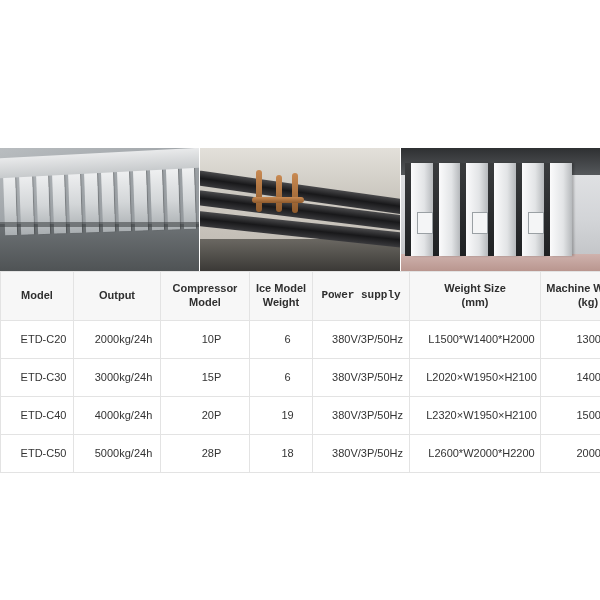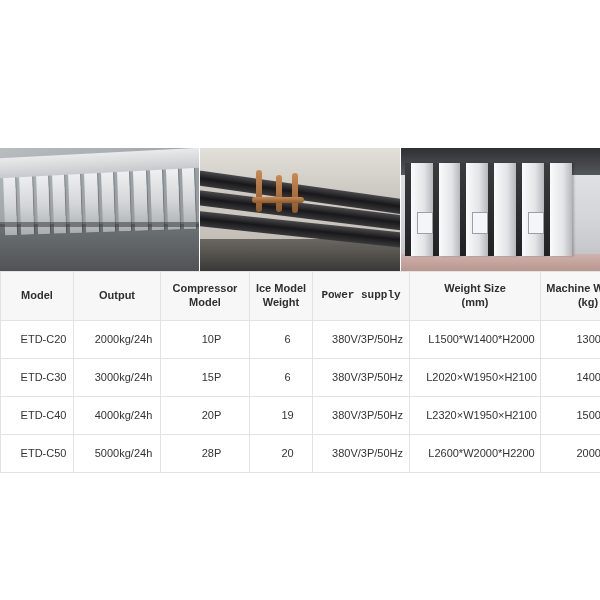--- a/index.html
+++ b/index.html
@@ -298,21 +298,21 @@
           <td>20P</td>
           <td>19</td>
           <td>380V/3P/50Hz</td>
           <td>L2320×W1950×H2100</td>
           <td>1500kg</td>
         </tr>
         <tr>
           <td>ETD-C50</td>
           <td>5000kg/24h</td>
           <td>28P</td>
-          <td>20</td>
+          <td>18</td>
           <td>380V/3P/50Hz</td>
           <td>L2600*W2000*H2200</td>
           <td>2000kg</td>
         </tr>
       </tbody>
     </table>
 
   </div>
 </div>
 

